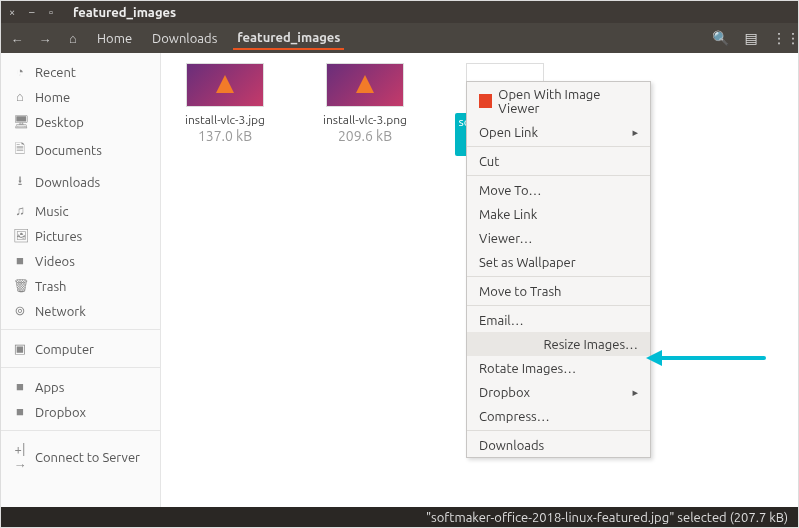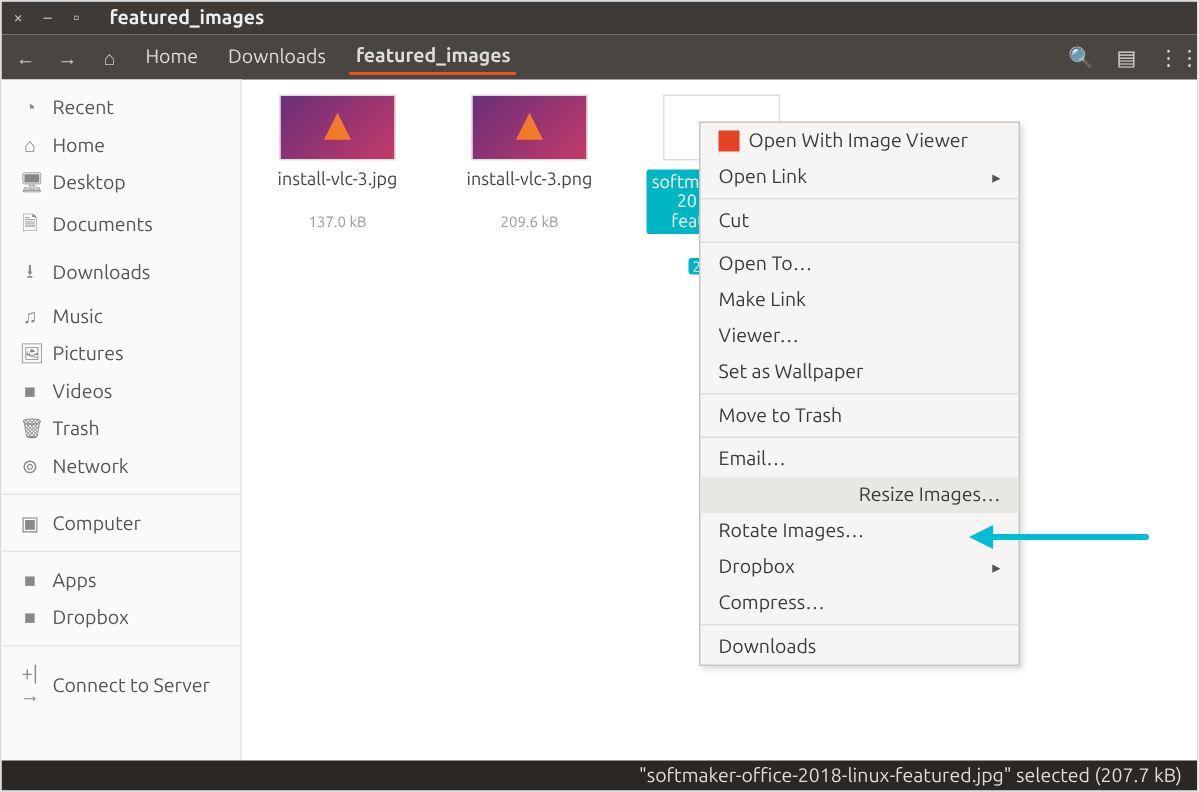--- a/index.html
+++ b/index.html
@@ -16,31 +16,31 @@
   .toolbar .spacer{flex:1;}
   .toolbar .ricon{width:18px;text-align:center;color:#ddd;font-size:14px;}
   
   .main{display:flex;height:calc(528px - 22px - 30px - 20px);}
   
   .sidebar{width:160px;border-right:1px solid #e5e5e5;padding:6px 0;background:#fafafa;}
   .sb-item{display:flex;align-items:center;gap:8px;padding:5px 12px;color:#555;}
   .sb-item .ic{width:14px;text-align:center;color:#888;font-size:13px;}
   .sb-sep{height:1px;background:#e5e5e5;margin:6px 0;}
   
-  .content{flex:1;position:relative;padding:10px 14px;display:flex;gap:28px;align-items:flex-start;}
+  .content{flex:1;position:relative;padding:10px 14px;display:flex;gap:40px;align-items:flex-start;}
   .file{width:100px;text-align:center;}
   .thumb{width:78px;height:44px;margin:0 auto 6px;border:1px solid #ddd;background:linear-gradient(135deg,#6a2e7a 0%,#c43a6a 100%);position:relative;}
   .thumb .cone{position:absolute;left:50%;top:50%;transform:translate(-50%,-55%);width:0;height:0;border-left:9px solid transparent;border-right:9px solid transparent;border-bottom:18px solid #f27b29;}
   .thumb.gray{background:#fff;}
   .file .fname{color:#444;font-size:12px;word-break:break-word;}
-  .file .fsize{color:#9a9a9a;font-size:10px;margin-top:16px;}
+  .file .fsize{color:#9a9a9a;font-size:14px;margin-top:2px;}
   .file.selected .fname{background:#00b6c4;color:#fff;border-radius:2px;padding:2px 3px;display:inline-block;}
   .file.selected .fsize{background:#00b6c4;color:#d6f7fa;border-radius:2px;padding:0 3px;display:inline-block;}
   
-  .menu{position:absolute;left:465px;top:80px;width:214px;background:#f6f5f4;border:1px solid #c8c6c4;box-shadow:2px 2px 4px rgba(0,0,0,0.15);}
+  .menu{position:absolute;left:465px;top:80px;width:185px;background:#f6f5f4;border:1px solid #c8c6c4;box-shadow:2px 2px 4px rgba(0,0,0,0.15);}
   .menu .mi{padding:5px 12px;color:#3b3b3b;display:flex;align-items:center;justify-content:space-between;}
   .menu .mi.first{display:flex;gap:6px;justify-content:flex-start;}
   .menu .mi.hl{background:#e9e7e4;justify-content:flex-end;}
   .menu .msep{height:1px;background:#dedcd9;margin:2px 0;}
   .menu .arrow{color:#555;font-size:11px;}
   .imgicon{width:14px;height:14px;background:#e64326;display:inline-block;}
   
   .arrow-line{position:absolute;left:655px;top:355px;width:110px;height:4px;background:#00bcd4;border-radius:2px;}
   .arrow-head{position:absolute;left:645px;top:349px;width:0;height:0;border-top:8px solid transparent;border-bottom:8px solid transparent;border-right:16px solid #00bcd4;}
   
@@ -164,21 +164,21 @@
   <div class="mi">
       <span>Open Link</span>
       <span class="arrow">▸</span>
     </div>
   <div class="msep"></div>
   <div class="mi">
       <span>Cut</span>
     </div>
   <div class="msep"></div>
   <div class="mi">
-      <span>Open To…</span>
+      <span>Move To…</span>
     </div>
   <div class="mi">
       <span>Make Link</span>
     </div>
   <div class="mi">
       <span>Viewer…</span>
     </div>
   <div class="mi">
       <span>Set as Wallpaper</span>
     </div>

